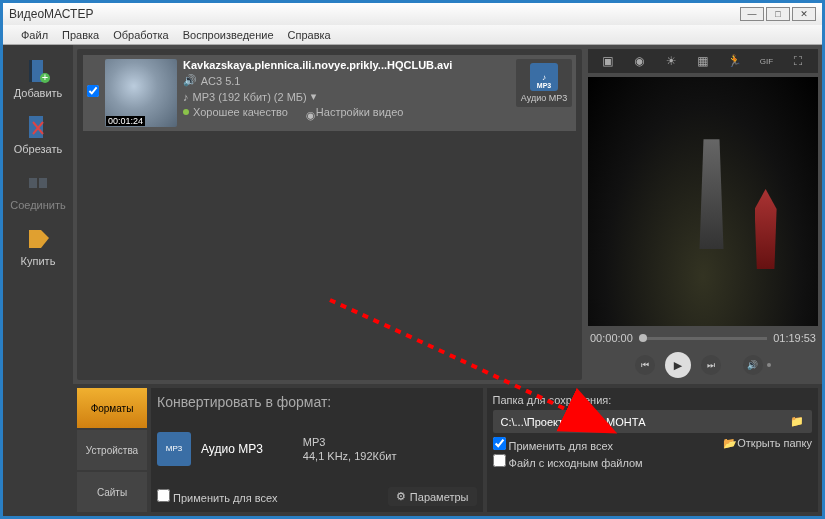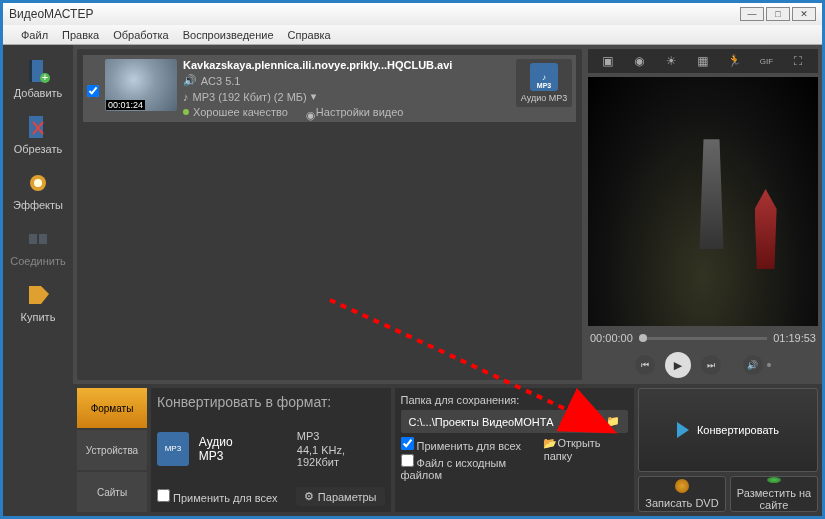--- a/index.html
+++ b/index.html
@@ -13,21 +13,21 @@
 .menubar span{cursor:default}
 .main{flex:1;display:flex;background:#4a4a4a}
 .sidebar{width:70px;background:#3a3a3a;display:flex;flex-direction:column;align-items:center;padding:8px 0;gap:6px}
 .sb-item{width:56px;display:flex;flex-direction:column;align-items:center;gap:2px;padding:4px 0;color:#ccc;font-size:10px;cursor:pointer}
 .sb-item .ico{width:28px;height:28px;display:flex;align-items:center;justify-content:center}
 .content{flex:1;display:flex;flex-direction:column}
 .upper{flex:1;display:flex;padding:4px;gap:6px}
 .filepane{flex:1;background:#3a3a3a;display:flex;flex-direction:column;border-radius:2px}
 .filerow{display:flex;background:#555;margin:6px;padding:4px;gap:6px;align-items:flex-start}
 .chk{width:12px;height:12px;margin-top:26px}
-.thumb{width:72px;height:52px;background:linear-gradient(#7aa,#678);position:relative;border-radius:2px}
+.thumb{width:72px;height:68px;background:linear-gradient(#7aa,#678);position:relative;border-radius:2px}
 .thumb .tcode{position:absolute;bottom:1px;left:1px;background:#000;color:#fff;font-size:9px;padding:0 2px}
 .thumb-img{background:radial-gradient(circle at 40% 40%,#bcd 0%,#89a 40%,#567 100%)}
 .fileinfo{flex:1;color:#ddd;display:flex;flex-direction:column;gap:3px}
 .fileinfo .fname{color:#fff;font-weight:bold;font-size:11px}
 .fileinfo .line{display:flex;align-items:center;gap:4px;font-size:10px;color:#bbb}
 .fileinfo .dot{width:6px;height:6px;border-radius:50%;display:inline-block}
 .fmtblock{width:56px;background:#444;display:flex;flex-direction:column;align-items:center;justify-content:center;gap:2px;padding:4px;border-radius:2px}
 .fmtblock .fmticon{width:28px;height:28px;background:#3a6ea5;border-radius:3px;display:flex;align-items:center;justify-content:center;color:#fff;font-size:8px;font-weight:bold;position:relative}
 .fmtblock .fmticon::after{content:"MP3";position:absolute;bottom:2px;font-size:7px}
 .fmtblock .fmtlabel{font-size:9px;color:#ccc}
@@ -104,29 +104,20 @@
       </div>
       <div class="sb-item">
         <div class="ico">
             <svg width="26" height="26">
               <rect x="4" y="2" width="14" height="22" fill="#3a6ea5"></rect>
               <path d="M8 8 L18 20 M18 8 L8 20" stroke="#d44" stroke-width="2"></path>
             </svg>
           </div>
         <span>Обрезать</span>
       </div>
-      <div class="sb-item">
-        <div class="ico">
-            <svg width="26" height="26">
-              <circle cx="13" cy="13" r="8" fill="#e0a030"></circle>
-              <circle cx="13" cy="13" r="4" fill="#ffd"></circle>
-            </svg>
-          </div>
-        <span>Эффекты</span>
-      </div>
       <div class="sb-item" style="opacity:.5">
         <div class="ico">
             <svg width="26" height="26">
               <rect x="4" y="8" width="8" height="10" fill="#678"></rect>
               <rect x="14" y="8" width="8" height="10" fill="#678"></rect>
             </svg>
           </div>
         <span>Соединить</span>
       </div>
       <div class="sb-item">
@@ -244,36 +235,20 @@
           </div>
           <div class="foot" style="display:flex;justify-content:space-between;font-size:10px">
             <div style="display:flex;flex-direction:column;gap:2px">
               <label><input type="checkbox" checked="" style=""> <span>Применить для всех</span></label>
               <label><input type="checkbox" style=""> <span>Файл с исходным файлом</span></label>
             </div>
             <div class="pill"><span>📂</span><span>Открыть папку</span></div>
           </div>
         </div>
 
-        <div class="actioncol">
-          <div class="convertbtn">
-            <div class="cicon"></div>
-            <span>Конвертировать</span>
-          </div>
-          <div class="actrow">
-            <div class="actbtn">
-              <div class="aicon" style="background:radial-gradient(#e0a030,#a60)"></div>
-              <span>Записать DVD</span>
-            </div>
-            <div class="actbtn">
-              <div class="aicon" style="background:radial-gradient(#5b5,#272)"></div>
-              <span>Разместить на сайте</span>
-            </div>
-          </div>
-        </div>
       </div>
     </div>
   </div>
 </div>
 
 <svg class="arrow-svg">
   <defs>
       <marker id="ah" markerWidth="16" markerHeight="16" refX="12" refY="6" orient="auto">
         <path d="M0 0 L14 6 L0 12 Z" fill="#ff0000"></path>
       </marker>

